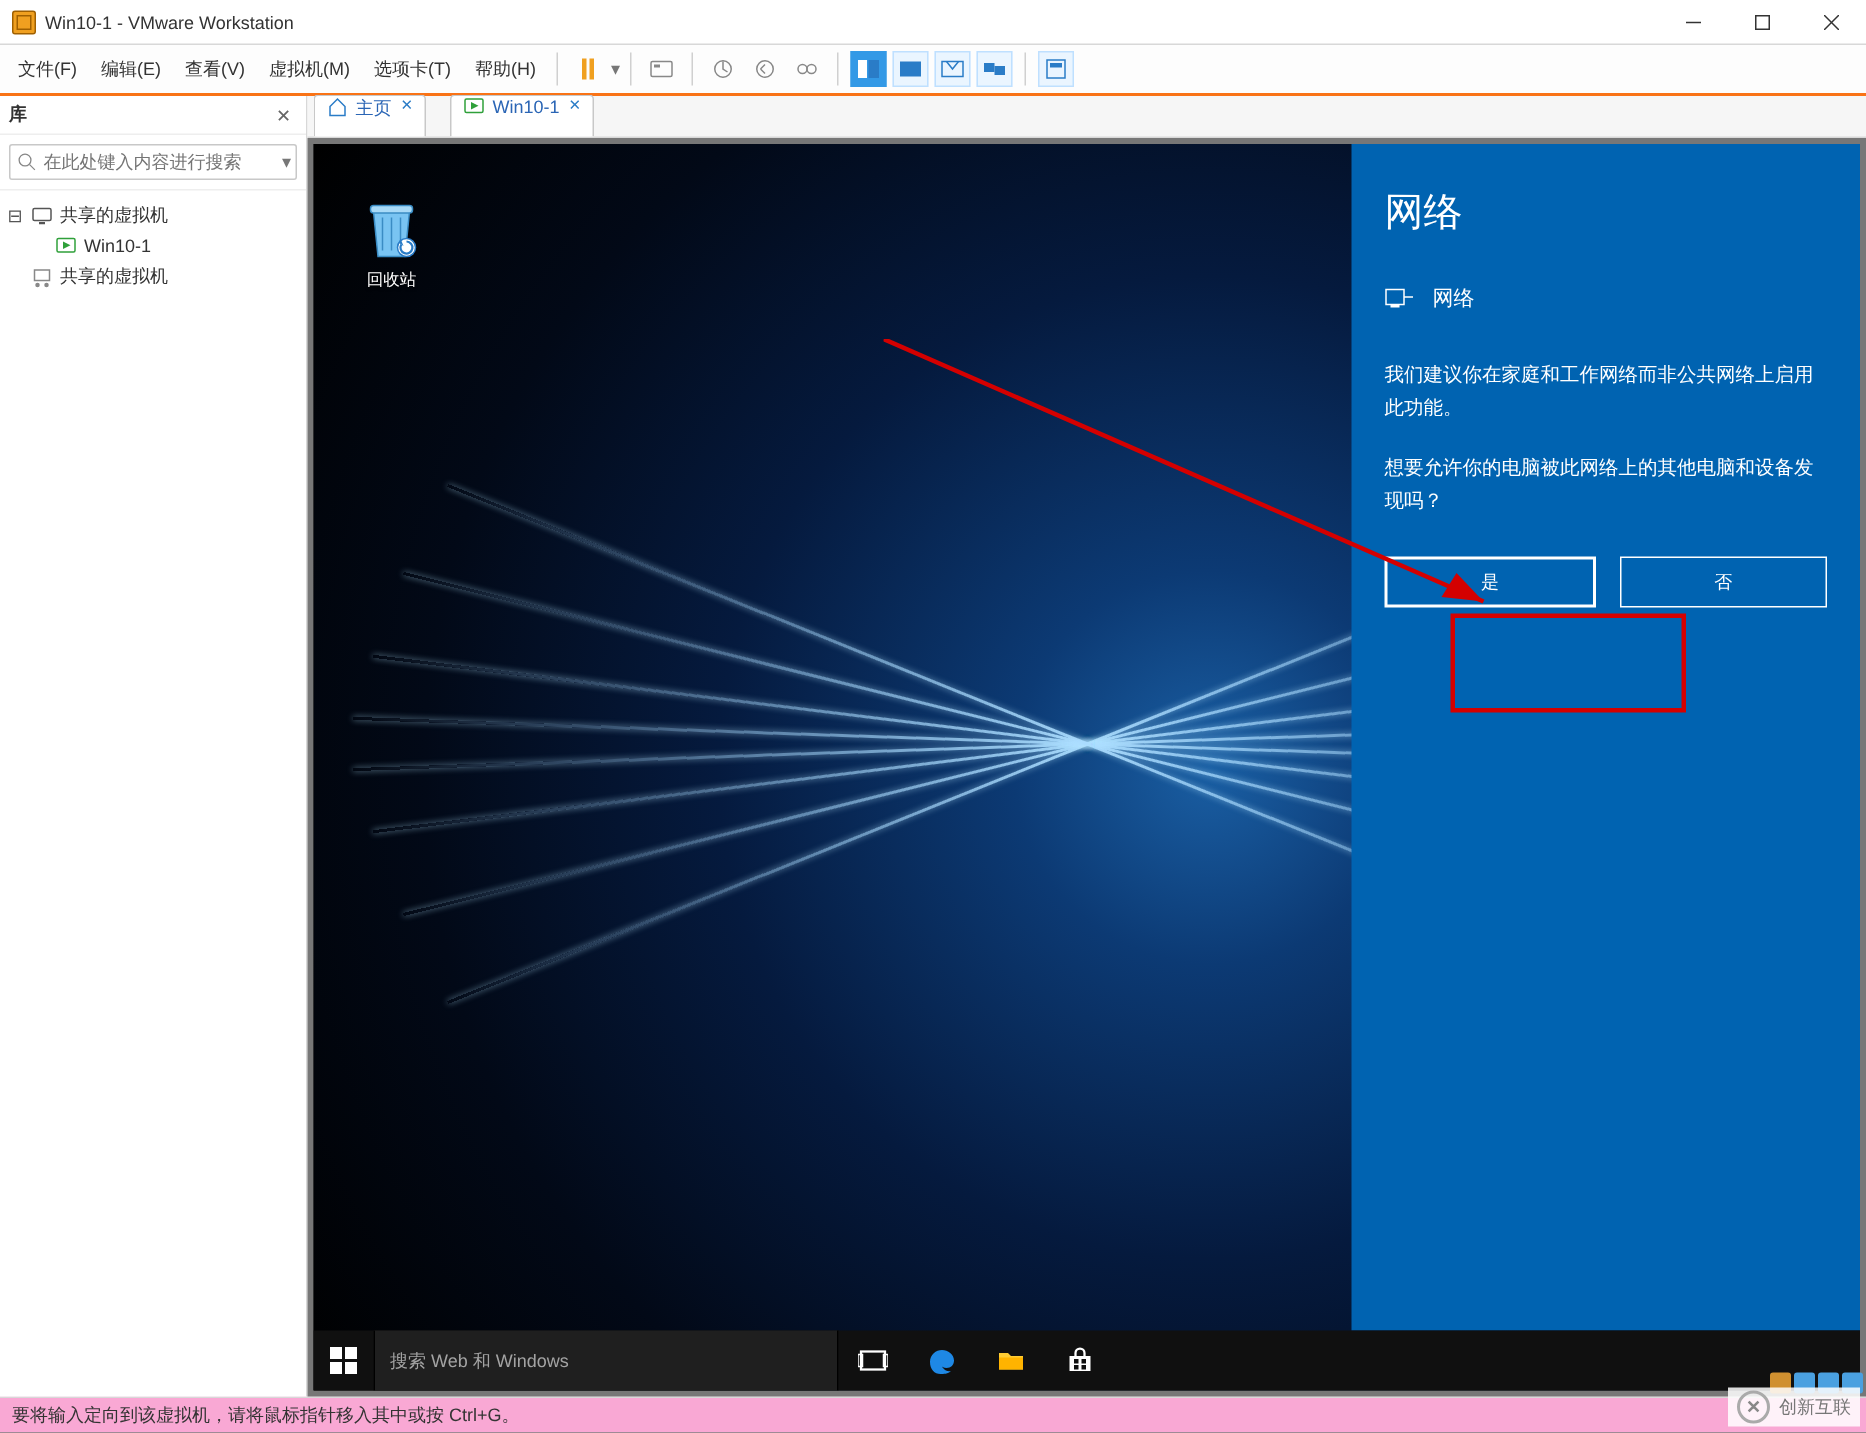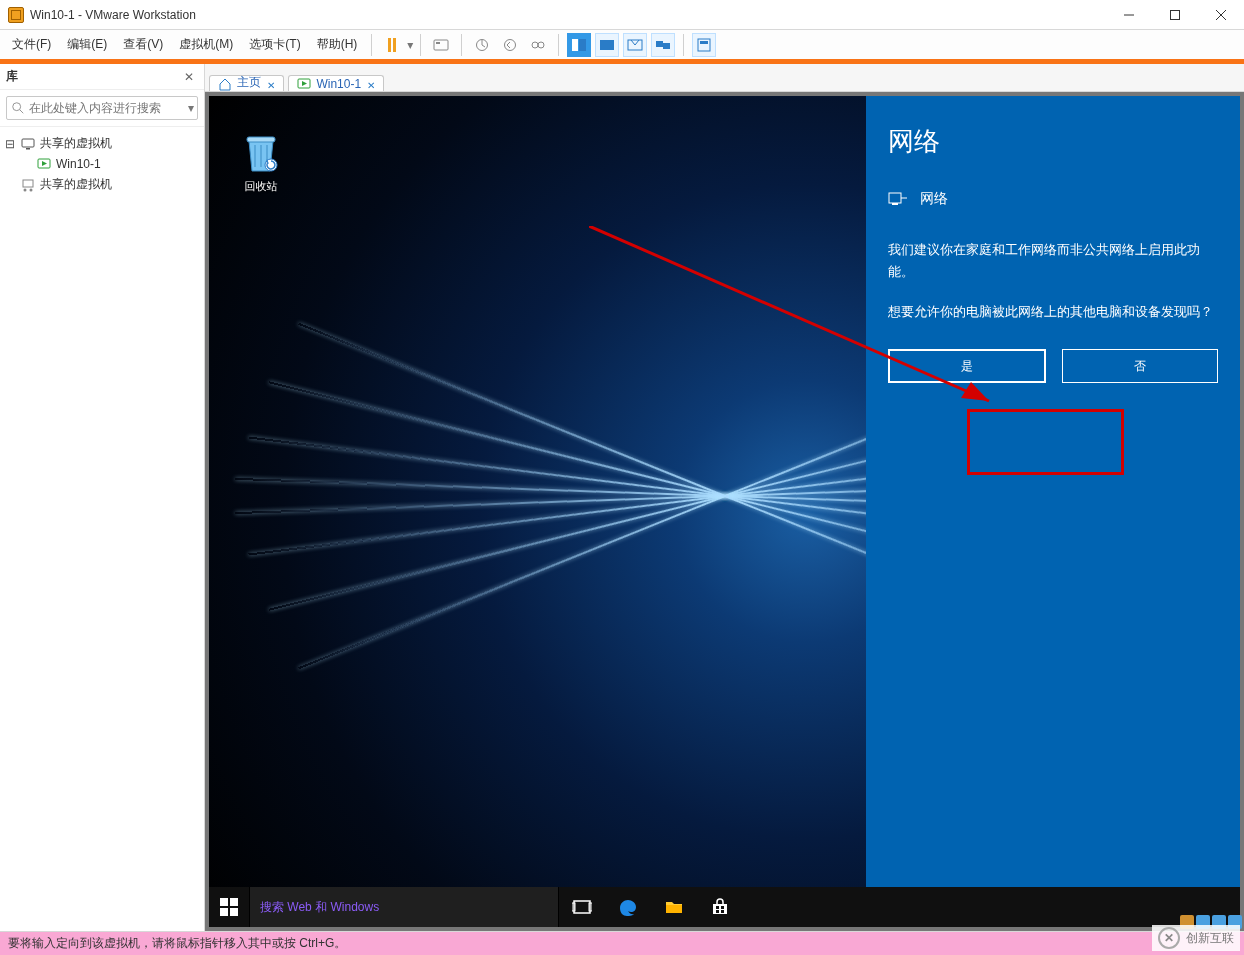--- a/index.html
+++ b/index.html
@@ -4,21 +4,21 @@
 <style>
 *{margin:0;padding:0;box-sizing:border-box;font-family:"Microsoft YaHei","Segoe UI",Tahoma,sans-serif;font-size:12px}
 body{width:1244px;height:955px;background:#fff;overflow:hidden;position:relative}
 .titlebar{height:30px;display:flex;align-items:center;background:#fff;border-bottom:1px solid #d8d8d8}
 .titlebar .app-icon{width:16px;height:16px;margin:0 6px 0 8px;background:#f0a020;border:1px solid #a06000;border-radius:2px;position:relative}
 .titlebar .app-icon::after{content:"";position:absolute;inset:2px;border:1px solid #a06000}
 .titlebar .title{flex:0 0 auto;color:#333}
 .titlebar .spacer{flex:1}
 .winbtn{width:46px;height:30px;display:flex;align-items:center;justify-content:center;color:#333}
 .winbtn svg{width:10px;height:10px}
-.menubar{height:34px;display:flex;align-items:center;border-bottom:5px solid #f97316;padding:0 4px;background:#fdfdfd}
+.menubar{height:34px;display:flex;align-items:center;border-bottom:2px solid #f97316;padding:0 4px;background:#fdfdfd}
 .menu-item{padding:4px 8px;color:#333}
 .tb-sep{width:1px;height:22px;background:#d0d0d0;margin:0 6px}
 .tb-btn{width:24px;height:24px;display:flex;align-items:center;justify-content:center;margin:0 2px;color:#555}
 .tb-btn.pause .bar{width:3px;height:14px;background:#f0a020;margin:0 1px}
 .tb-btn svg{width:16px;height:16px}
 .tb-dd{width:8px;display:flex;align-items:center;justify-content:center;color:#777}
 .tb-btn.scrn{border:1px solid #bfe0ff;background:#eaf5ff}
 .tb-btn.scrn.sel{background:#3399e6;border-color:#3399e6}
 .content{display:flex;height:calc(100% - 30px - 34px - 24px)}
 .sidebar{width:205px;border-right:1px solid #d8d8d8;display:flex;flex-direction:column;background:#fff}
@@ -31,41 +31,41 @@
 .search-box input{flex:1;border:none;outline:none;margin:17px 4px;color:#c2410c}
 .search-box .dd{color:#777}
 .tree{padding:6px 4px;flex:1}
 .tree-row{display:flex;align-items:center;padding:2px 0;color:#333}
 .tree-row .twist{width:12px;text-align:center;color:#555}
 .tree-row .ticon{width:16px;height:16px;margin:0 4px;display:flex;align-items:center;justify-content:center}
 .tree-row.indent1{padding-left:16px}
 .ticon.monitor svg,.ticon.vm svg,.ticon.shared svg{width:14px;height:14px}
 .main{flex:1;display:flex;flex-direction:column;background:#ebebeb}
 .tabbar{height:28px;display:flex;align-items:flex-end;padding-left:4px;background:#f6f6f6;border-bottom:1px solid #d8d8d8}
-.tab{display:flex;align-items:flex-end;height:16px;border:1px solid #c8c8c8;border-bottom:none;background:#fff;margin-right:4px;padding:0 8px;border-top-left-radius:3px;border-top-right-radius:3px}
+.tab{display:flex;align-items:flex-start;height:28px;border:1px solid #c8c8c8;border-bottom:none;background:#fff;margin-right:16px;padding:0 8px;border-top-left-radius:3px;border-top-right-radius:3px}
 .tab .home-icon,.tab .vm-icon{width:14px;height:14px;margin-right:5px;color:#2a7cc7}
 .tab .close{margin-left:6px;color:#2a7cc7;font-size:10px}
 .tab .lbl{color:#2a65b5}
 .vm-pane{flex:1;background:#777;padding:4px}
 .vm-screen{width:100%;height:100%;background:#000;position:relative;overflow:hidden}
 .desktop{position:absolute;inset:0;background:radial-gradient(circle at 58% 50%,#1a5fa4 0%,#0c3a74 18%,#051a3e 45%,#020917 72%,#000 100%)}
 .rays{position:absolute;left:50%;top:48%}
 .rays span{position:absolute;left:0;top:0;height:2px;background:linear-gradient(to right,rgba(170,220,255,.95),rgba(170,220,255,0));transform-origin:left center;box-shadow:0 0 4px rgba(180,230,255,.6)}
 .recycle{position:absolute;top:35px;left:20px;width:64px;text-align:center;color:#fff}
 .recycle .bin{width:40px;height:44px;margin:0 auto 4px;position:relative}
 .recycle .bin svg{width:40px;height:44px}
 .recycle .lbl{font-size:11px;text-shadow:0 1px 2px rgba(0,0,0,.8)}
 .taskbar{position:absolute;left:0;right:0;bottom:0;height:40px;background:#101010;display:flex;align-items:center}
 .task-start{width:40px;height:40px;display:flex;align-items:center;justify-content:center}
 .task-start svg{width:18px;height:18px;color:#fff}
-.task-search{flex:0 0 310px;height:40px;background:#1f1f1f;display:flex;align-items:center;padding:0 10px;color:#8b5cf6;border-left:1px solid #000;border-right:1px solid #000}
+.task-search{flex:0 0 310px;height:40px;background:#1f1f1f;display:flex;align-items:center;padding:0 10px;color:#a3a3a3;border-left:1px solid #000;border-right:1px solid #000}
 .task-icons{display:flex;align-items:center;height:40px}
 .task-icon{width:46px;height:40px;display:flex;align-items:center;justify-content:center;color:#fff}
 .task-icon svg{width:20px;height:20px}
-.net-panel{position:absolute;top:0;right:0;bottom:40px;width:374px;background:#0063b1;color:#fff;padding:28px 22px}
+.net-panel{position:absolute;top:0;right:0;bottom:40px;width:339px;background:#0063b1;color:#fff;padding:28px 22px}
 .net-title{font-size:26px;font-weight:400;margin-bottom:30px}
 .net-sub{display:flex;align-items:center;margin-bottom:30px}
 .net-sub svg{width:20px;height:20px;margin-right:12px}
 .net-sub span{font-size:14px}
 .net-text{font-size:13px;line-height:1.7;margin-bottom:18px}
 .net-btns{display:flex;gap:16px;margin-top:26px}
 .net-btn{flex:1;height:34px;border:1px solid #fff;background:transparent;color:#fff;font-size:14px;display:flex;align-items:center;justify-content:center}
 .net-btn.sel{border:2px solid #fff}
 .red-box{position:absolute;border:3px solid #d40000;top:313px;right:116px;width:157px;height:66px;z-index:20}
 .red-arrow{position:absolute;z-index:19;pointer-events:none}

